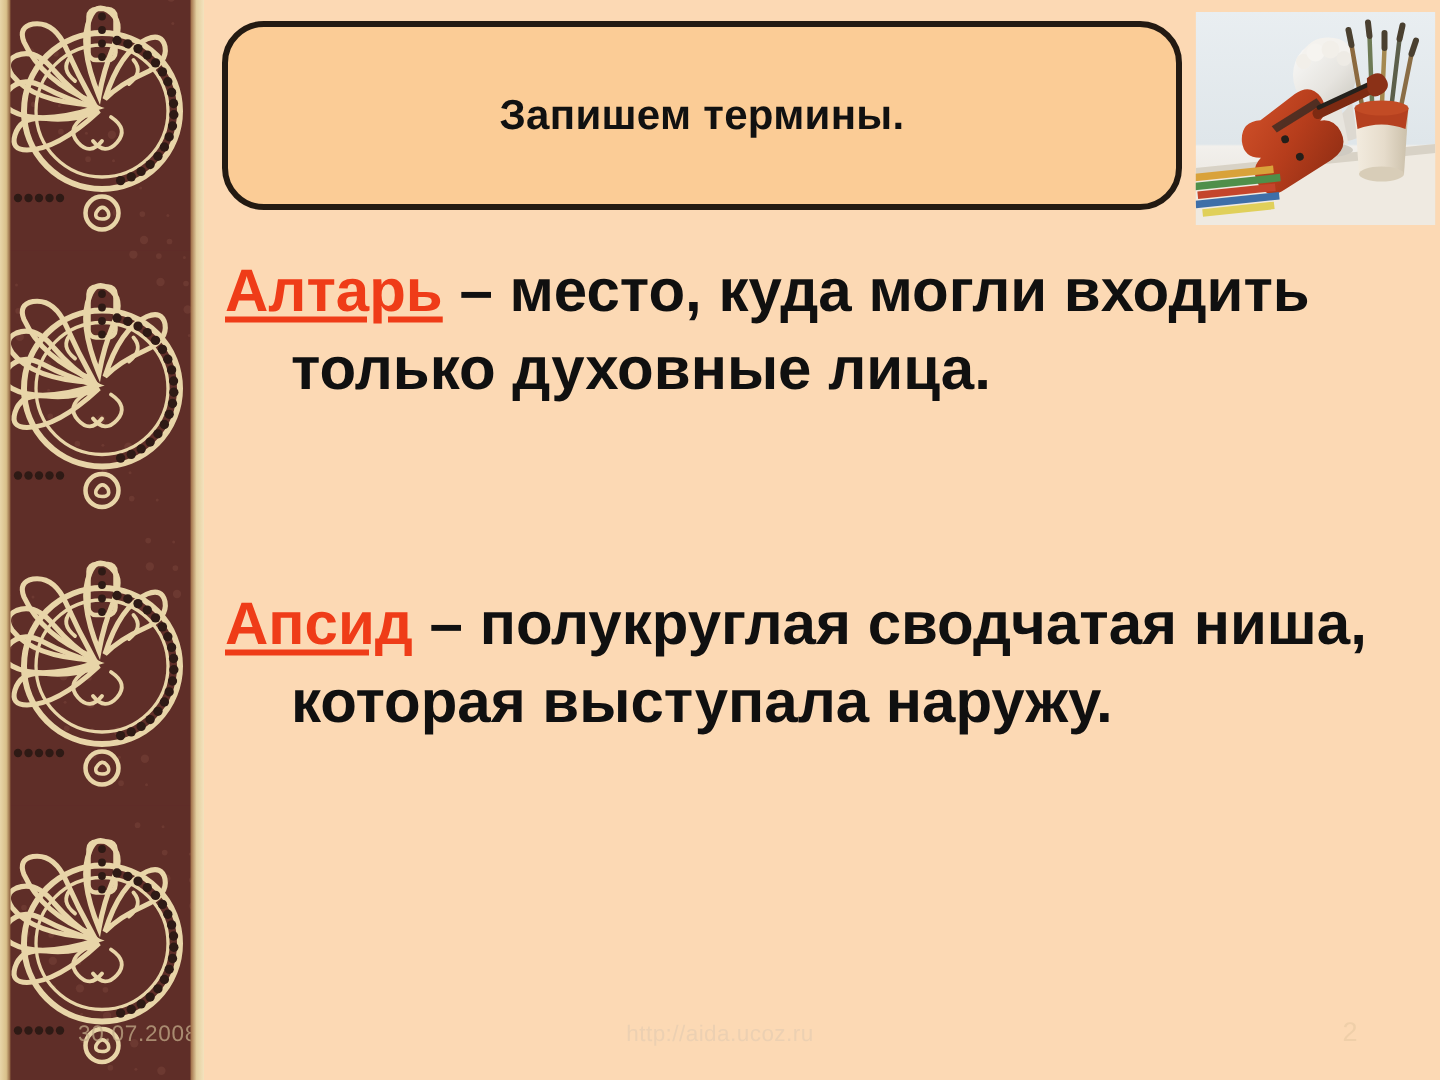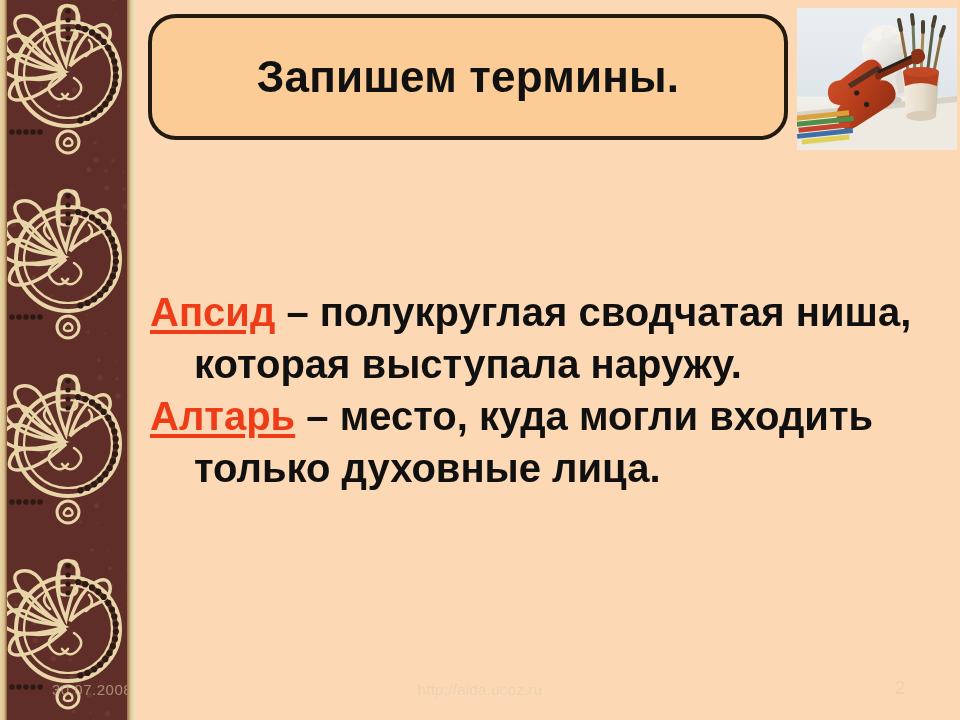--- a/index.html
+++ b/index.html
@@ -63,21 +63,21 @@
     height: 126px;
     box-sizing: border-box;
     background: #fbcc96;
     border: 4px solid #231a12;
     border-radius: 28px;
     display: flex;
     align-items: center;
     justify-content: center;
   }
   #title-text {
-    font-size: 44px;
+    font-size: 28px;
     font-weight: bold;
     color: #111111;
     letter-spacing: 0.2px;
     white-space: nowrap;
   }
 
   
   #art-photo {
     position: absolute;
     left: 797px;
@@ -539,25 +539,25 @@
         <rect x="0" y="0" width="54" height="5" fill="#d9a23a"></rect>
         <rect x="0" y="6" width="58" height="5" fill="#4f8f4a"></rect>
         <rect x="2" y="12" width="52" height="5" fill="#c4452c"></rect>
         <rect x="0" y="18" width="56" height="5" fill="#3e6fa8"></rect>
         <rect x="4" y="24" width="48" height="5" fill="#e0d05a"></rect>
       </g>
     </svg>
   </div>
 
   <div id="content">
+    <p class="definition" id="definition-1">
+      <span class="term">Алтарь</span><span> – </span><span>место, куда могли входить только духовные лица.</span>
+    </p>
     <p class="definition" id="definition-2">
       <span class="term">Апсид</span><span> – </span><span>полукруглая сводчатая ниша, которая выступала наружу.</span>
     </p>
-    <p class="definition" id="definition-1">
-      <span class="term">Алтарь</span><span> – </span><span>место, куда могли входить только духовные лица.</span>
-    </p>
   </div>
 
   <div id="footer-date">30.07.2008</div>
   <div id="footer-url">http://aida.ucoz.ru</div>
   <div id="footer-page">2</div>
 
 </div>
 
 </body></html>

